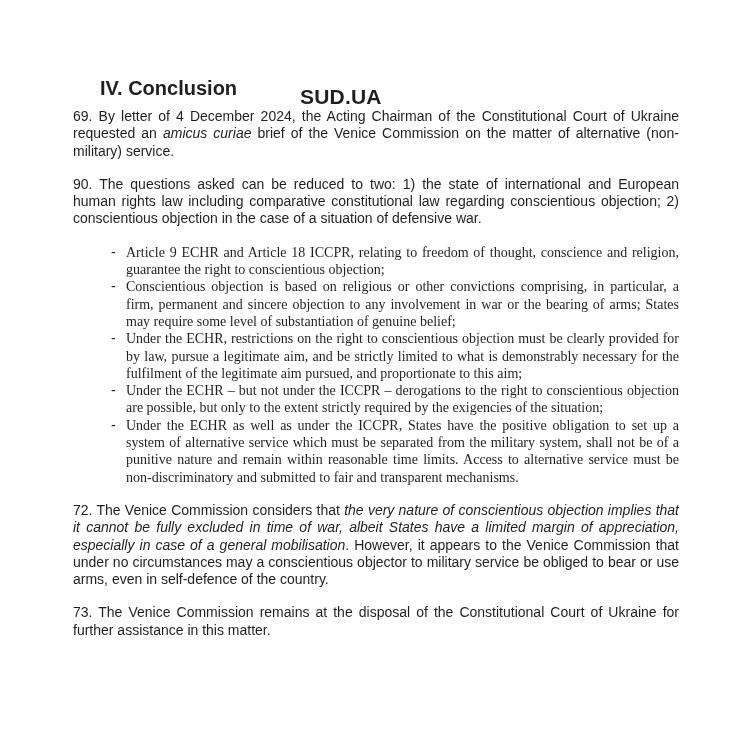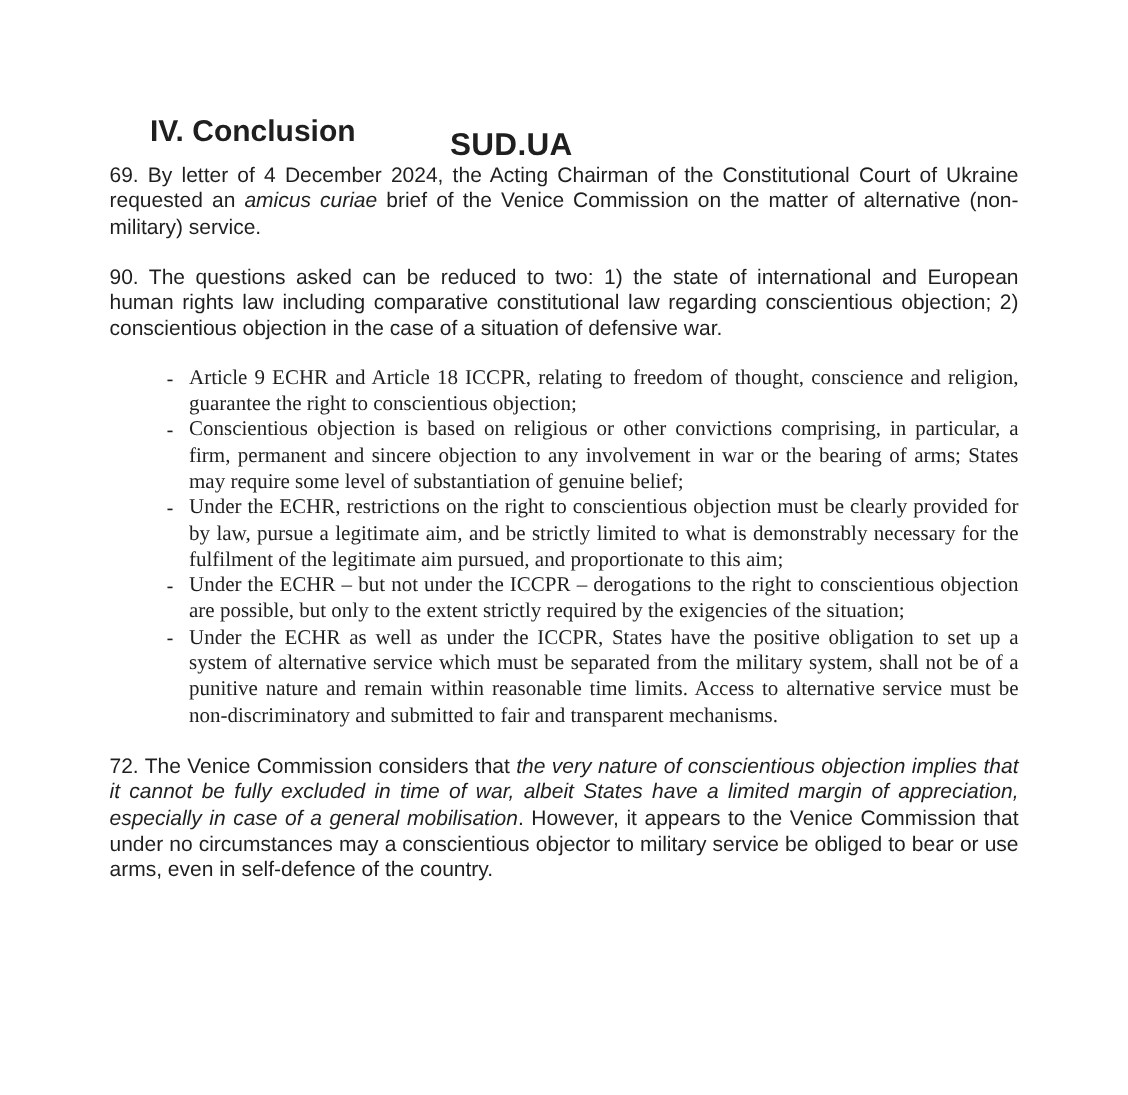--- a/index.html
+++ b/index.html
@@ -102,14 +102,15 @@
       <span class="btext"><span>Under the ECHR – but not under the ICCPR – derogations to the right to conscientious objection are possible, but only to the extent strictly required by the exigencies of the situation;</span></span>
     </div>
     <div class="bullet">
       <span class="bmark">-</span>
       <span class="btext"><span>Under the ECHR as well as under the ICCPR, States have the positive obligation to set up a system of alternative service which must be separated from the military system, shall not be of a punitive nature and remain within reasonable time limits. Access to alternative service must be non-discriminatory and submitted to fair and transparent mechanisms.</span></span>
     </div>
   </div>
 
   <p class="para"><span>72.</span><span><span> The Venice Commission considers that </span><em>the very nature of conscientious objection implies that it cannot be fully excluded in time of war, albeit States have a limited margin of appreciation, especially in case of a general mobilisation</em><span>. However, it appears to the Venice Commission that under no circumstances may a conscientious objector to military service be obliged to bear or use arms, even in self-defence of the country.</span></span></p>
 
+  <p class="para"><span>73.</span><span><span> The Venice Commission remains at the disposal of the Constitutional Court of Ukraine for further assistance in this matter.</span></span></p>
 
 </div>
 
 </body></html>

